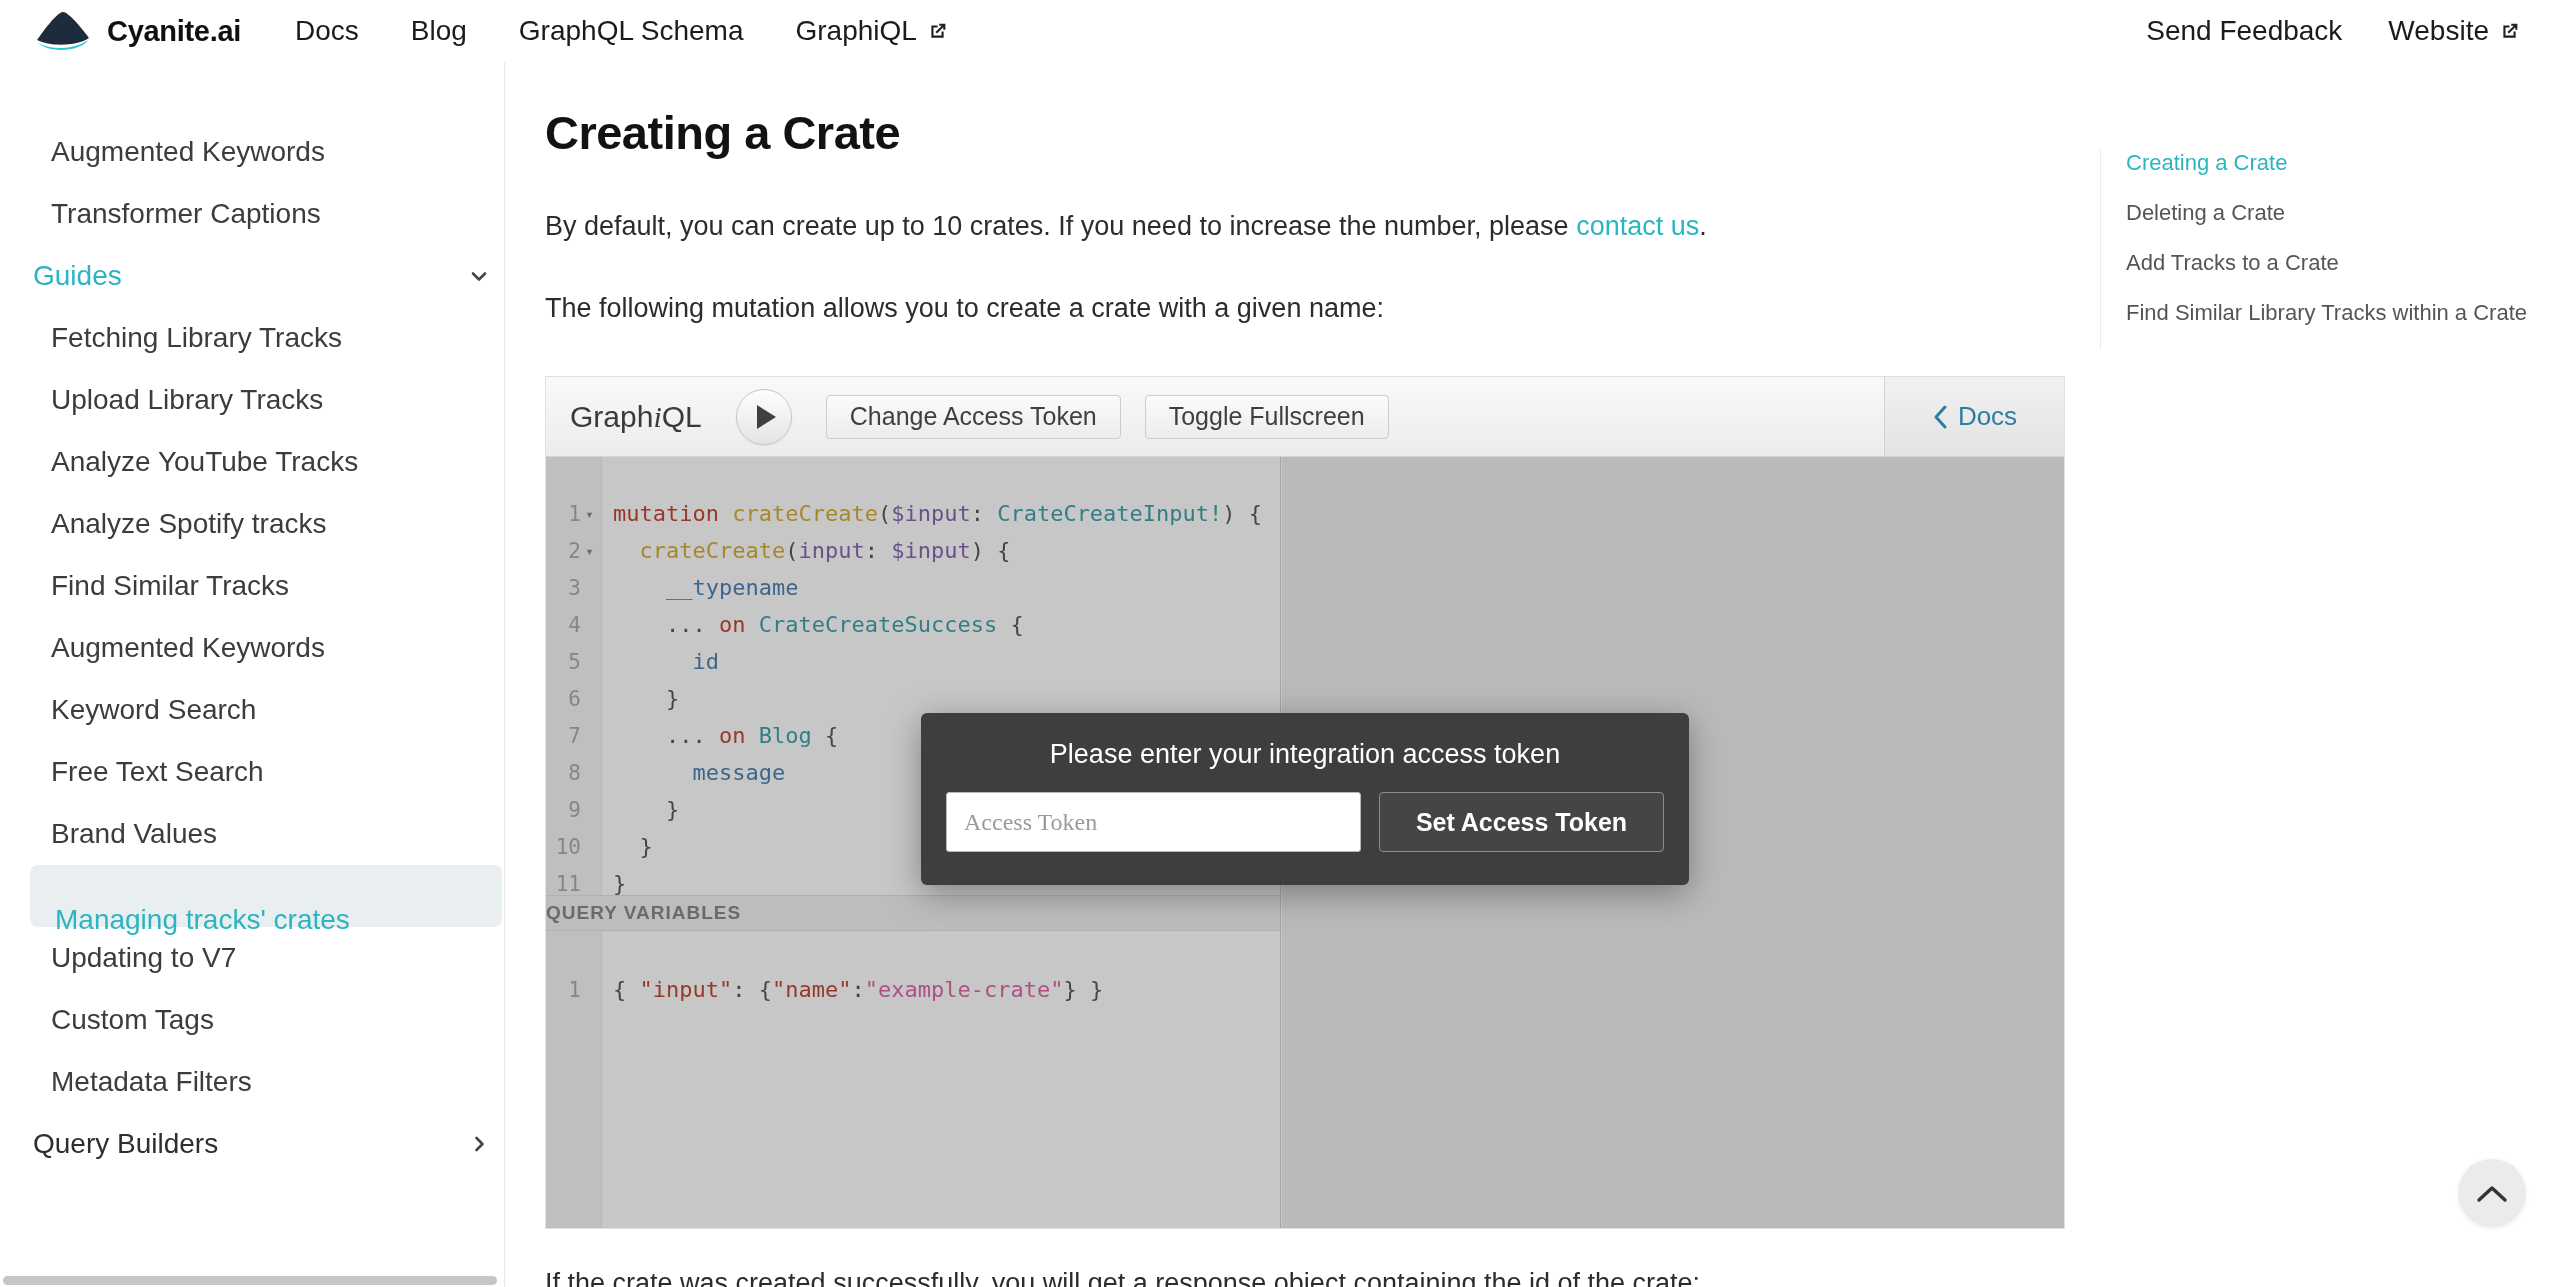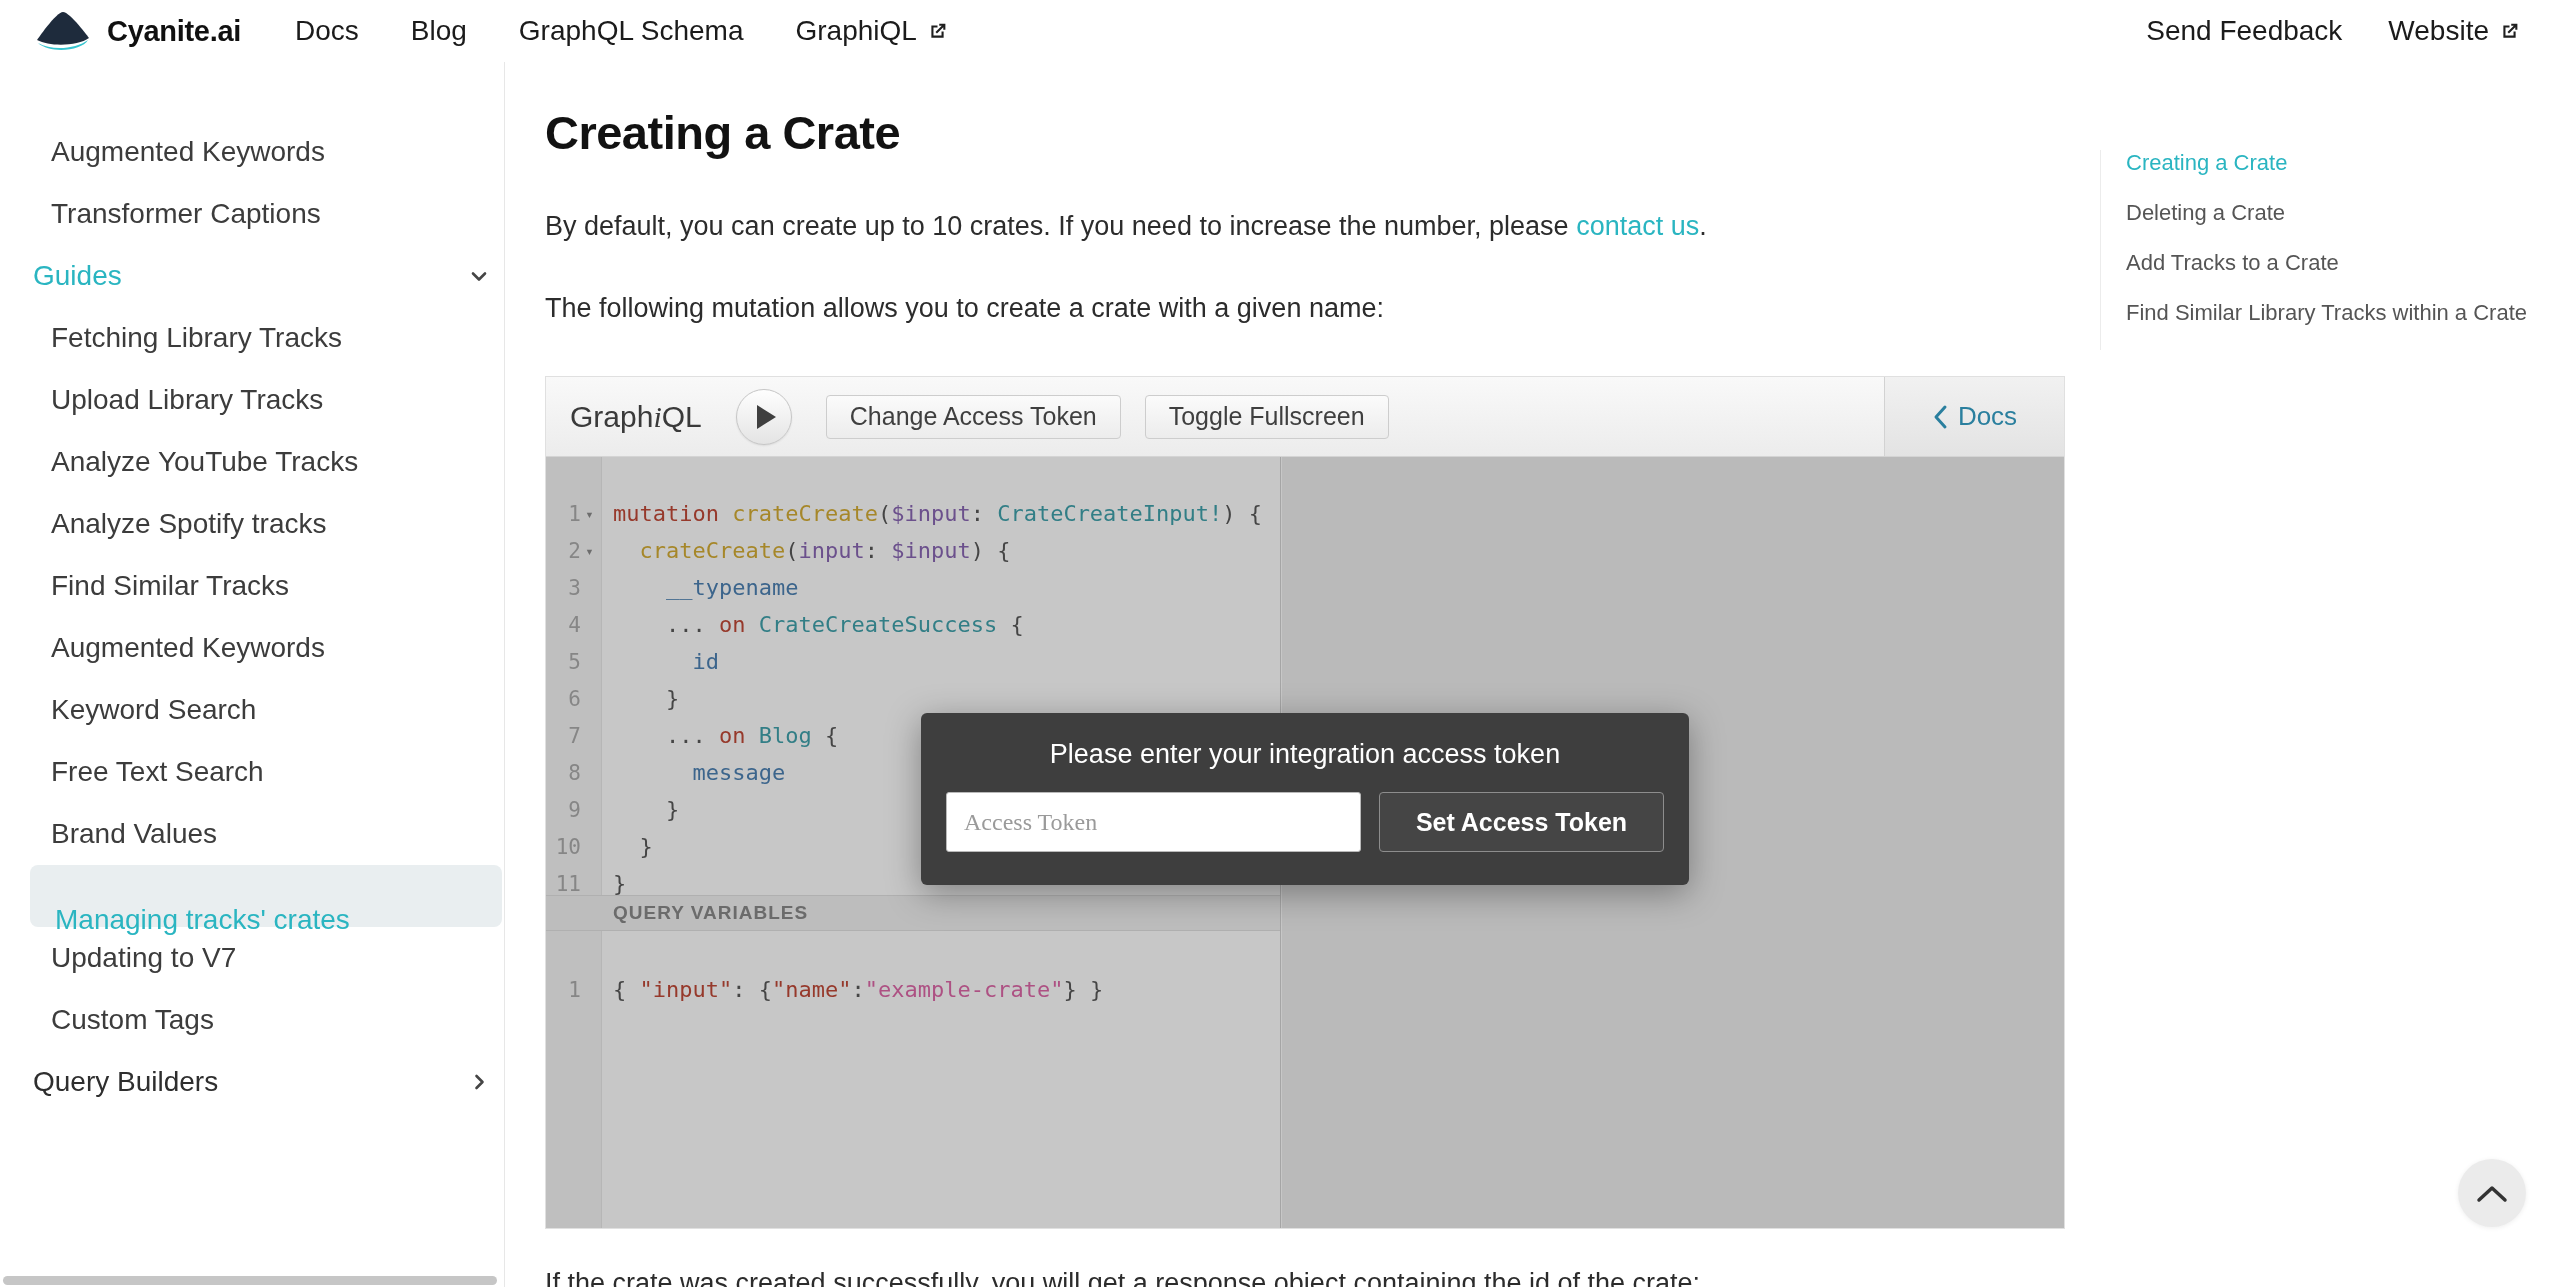--- a/index.html
+++ b/index.html
@@ -74,21 +74,21 @@
   .gq-code { position:relative; z-index:1; height:438px; padding-top:38px; }
   .gq-vars { position:relative; z-index:1; padding-top:40px; }
   .gq-row { display:flex; height:37px; align-items:center; }
   .gq-gutter { width:55px; display:flex; align-items:center; justify-content:flex-end;
     padding-right:3px; color:#979797; font-family:"DejaVu Sans Mono", monospace; font-size:21px; }
   .gq-fold { width:17px; text-align:center; font-size:14px; color:#6f6f6f; }
   .gq-line { font-family:"DejaVu Sans Mono", monospace; font-size:22px; line-height:37px;
     white-space:pre; padding-left:12px; }
   .gq-varsbar { position:relative; z-index:2; height:36px; background:#efefef;
     border-top:1px solid #dadada; border-bottom:1px solid #dadada;
-    display:flex; align-items:center; padding-left:67px; cursor:pointer; }
+    display:flex; align-items:center; cursor:pointer; }
   .gq-varsbar span { font-size:19px; font-weight:700; letter-spacing:1px; color:#6b6b6b; }
   .gq-result { position:absolute; left:736px; top:0; right:0; bottom:0; background:#eaeaea; }
   .gq-overlay { position:absolute; inset:0; background:rgba(108,108,108,0.38); z-index:5; }
 
   .tok-kw   { color:var(--tok-kw,#b11a04); }
   .tok-def  { color:var(--tok-def,#ca9800); }
   .tok-var  { color:var(--tok-var,#6b3fa0); }
   .tok-type { color:var(--tok-type,#0f8a96); }
   .tok-prop { color:var(--tok-prop,#1f61a0); }
   .tok-pl   { color:var(--tok-pl,#2e2e2e); }
@@ -205,20 +205,23 @@
         <span class="side-label">Brand Values</span>
       </div>
       <div class="side-item lvl2 active">
         <span class="side-label">Managing tracks' crates</span>
       </div>
       <div class="side-item lvl2">
         <span class="side-label">Updating to V7</span>
       </div>
       <div class="side-item lvl2">
         <span class="side-label">Custom Tags</span>
+      </div>
+      <div class="side-item lvl2">
+        <span class="side-label">Metadata Filters</span>
       </div>
       <div class="side-item lvl1">
         <span class="side-label">Query Builders</span>
         <svg class="side-chev" viewBox="0 0 22 22">
           <path d="M8.5 5 L14.5 11 L8.5 17" fill="none" stroke="#454545" stroke-width="2.6" stroke-linecap="round" stroke-linejoin="round"></path>
         </svg>
       </div>
     </nav>
   <div class="side-scrollbar"></div>
 </aside>

